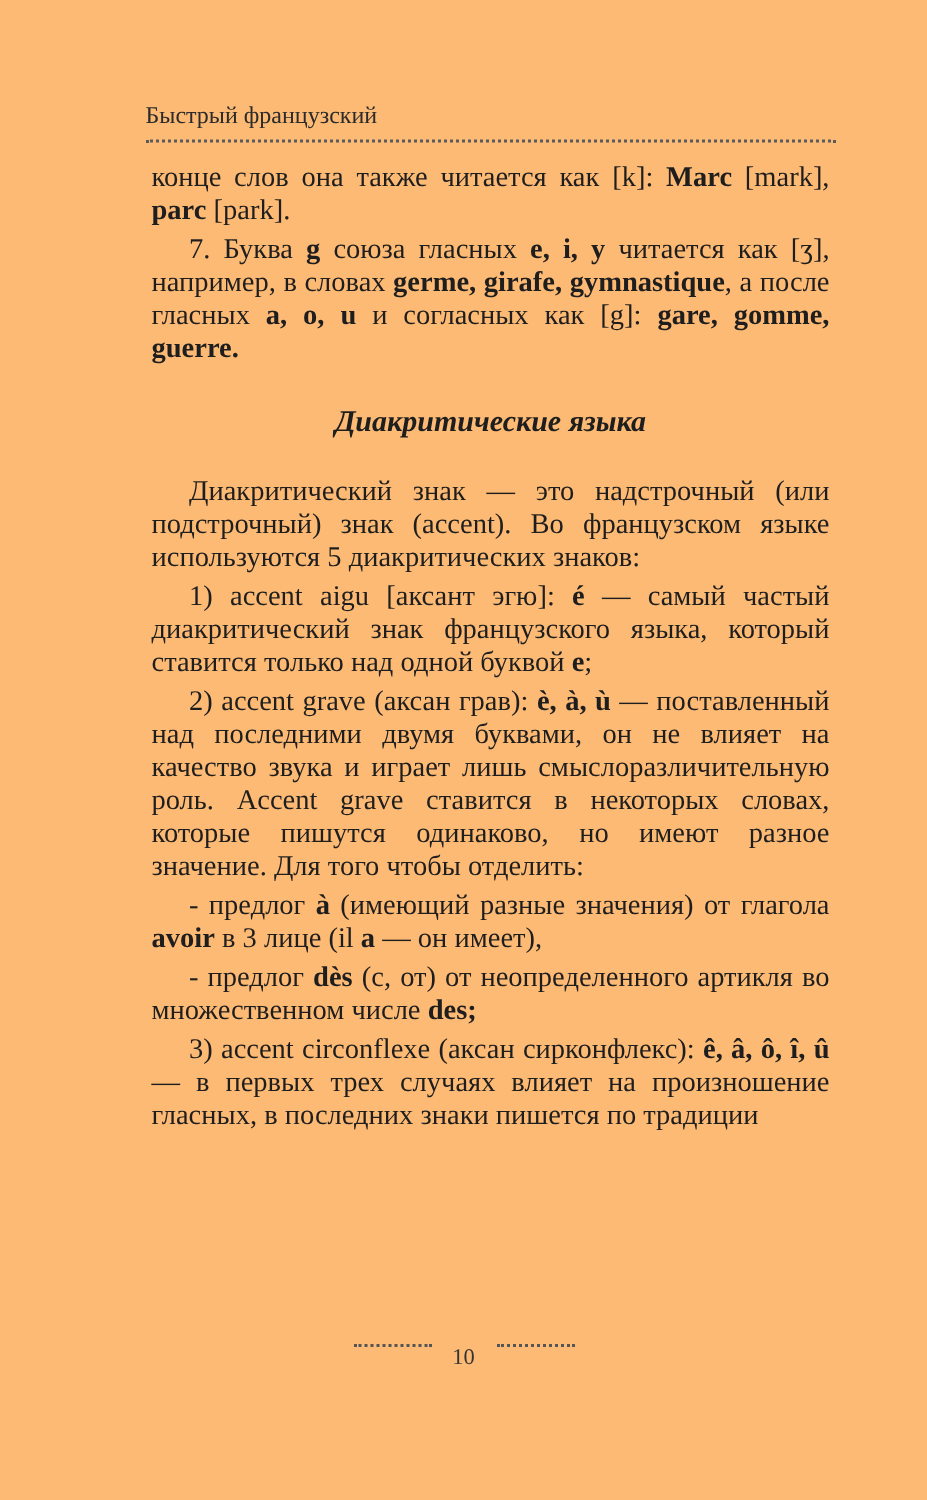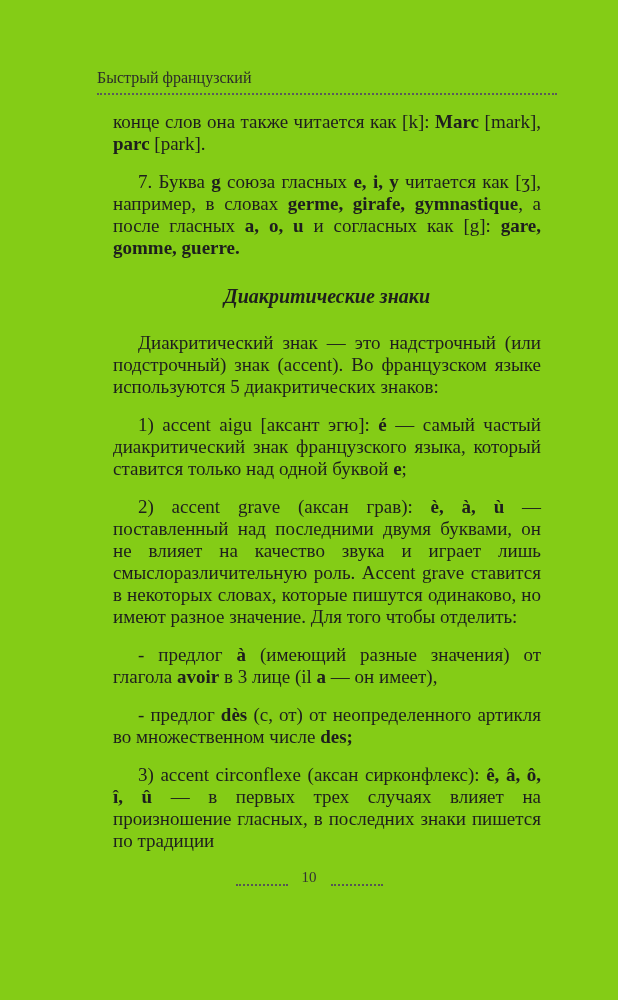--- a/index.html
+++ b/index.html
@@ -8,58 +8,58 @@
     background: #ffffff;
     font-family: "Liberation Serif", "DejaVu Serif", serif;
     color: #1e1e1e;
     -webkit-font-smoothing: antialiased;
   }
   .page {
     position: relative;
     box-sizing: border-box;
     width: 618px; height: 1000px;
     padding: 68px 61px 0 97px;
-    background: #84cc16;
+    background: #fdba74;
     overflow: hidden;
   }
   .header-title {
     font-size: 16px;
     line-height: 20px;
     color: #2b2b2b;
   }
   .header-rule {
     height: 5px;
     border-bottom: 2px dotted #5a5a5a;
   }
   .body-text {
     margin-top: 13px;
     font-size: 19px;
     line-height: 22px;
     text-align: justify;
   }
-  .body-text p { margin: 16px; }
+  .body-text p { margin: 4px; }
   .cont { text-indent: 0; }
   .para { text-indent: 25px; margin-top: 23px; }
   .list { text-indent: 25px; margin-top: 0; }
   .heading {
     font-size: 20px;
     line-height: 24px;
     font-weight: bold;
     font-style: italic;
     text-align: center;
     text-indent: 0;
     margin: 25px 0 24px 0;
   }
   .footer {
     position: absolute;
-    left: 0; top: 868px;
+    left: 0; top: 896px;
     width: 618px;
     display: flex;
     justify-content: center;
-    align-items: flex-end;
+    align-items: flex-start;
     gap: 14px;
     font-size: 15px;
     line-height: 18px;
     color: #333333;
   }
   .dots {
     width: 52px; height: 0;
     border-top: 2px dotted #555555;
   }
 </style>
@@ -69,21 +69,21 @@
 <div class="page">
 
   <header>
     <div class="header-title">Быстрый французский</div>
     <div class="header-rule"></div>
   </header>
 
   <main class="body-text">
     <p class="cont"><span>конце слов она также читается как [k]: </span><b>Marc</b><span> [mark], </span><b>parc</b><span> [park].</span></p>
     <p class="para"><span>7. Буква </span><b>g</b><span> союза гласных </span><b>e, i, y</b><span> читается как [ʒ], например, в словах </span><b>germe, girafe, gymnastique</b><span>, а после гласных </span><b>a, o, u</b><span> и согласных как [g]: </span><b>gare, gomme, guerre.</b></p>
-    <h2 class="heading"><span>Диакритические знаки</span></h2>
+    <h2 class="heading"><span>Диакритические языка</span></h2>
     <p class="para"><span>Диакритический знак — это надстрочный (или подстрочный) знак (accent). Во французском языке используются 5 диакритических знаков:</span></p>
     <p class="para"><span>1) accent aigu [аксант эгю]: </span><b>é</b><span> — самый частый диакритический знак французского языка, который ставится только над одной буквой </span><b>e</b><span>;</span></p>
     <p class="para"><span>2) accent grave (аксан грав): </span><b>è, à, ù</b><span> — поставленный над последними двумя буквами, он не влияет на качество звука и играет лишь смыслоразличительную роль. Accent grave ставится в некоторых словах, которые пишутся одинаково, но имеют разное значение. Для того чтобы отделить:</span></p>
     <p class="list"><span>- предлог </span><b>à</b><span> (имеющий разные значения) от глагола </span><b>avoir</b><span> в 3 лице (il </span><b>a</b><span> — он имеет),</span></p>
     <p class="list"><span>- предлог </span><b>dès</b><span> (с, от) от неопределенного артикля во множественном числе </span><b>des;</b></p>
     <p class="para"><span>3) accent circonflexe (аксан сирконфлекс): </span><b>ê, â, ô, î, û</b><span> — в первых трех случаях влияет на произношение гласных, в последних знаки пишется по традиции</span></p>
   </main>
 
   <footer class="footer">
     <span class="dots"></span>

